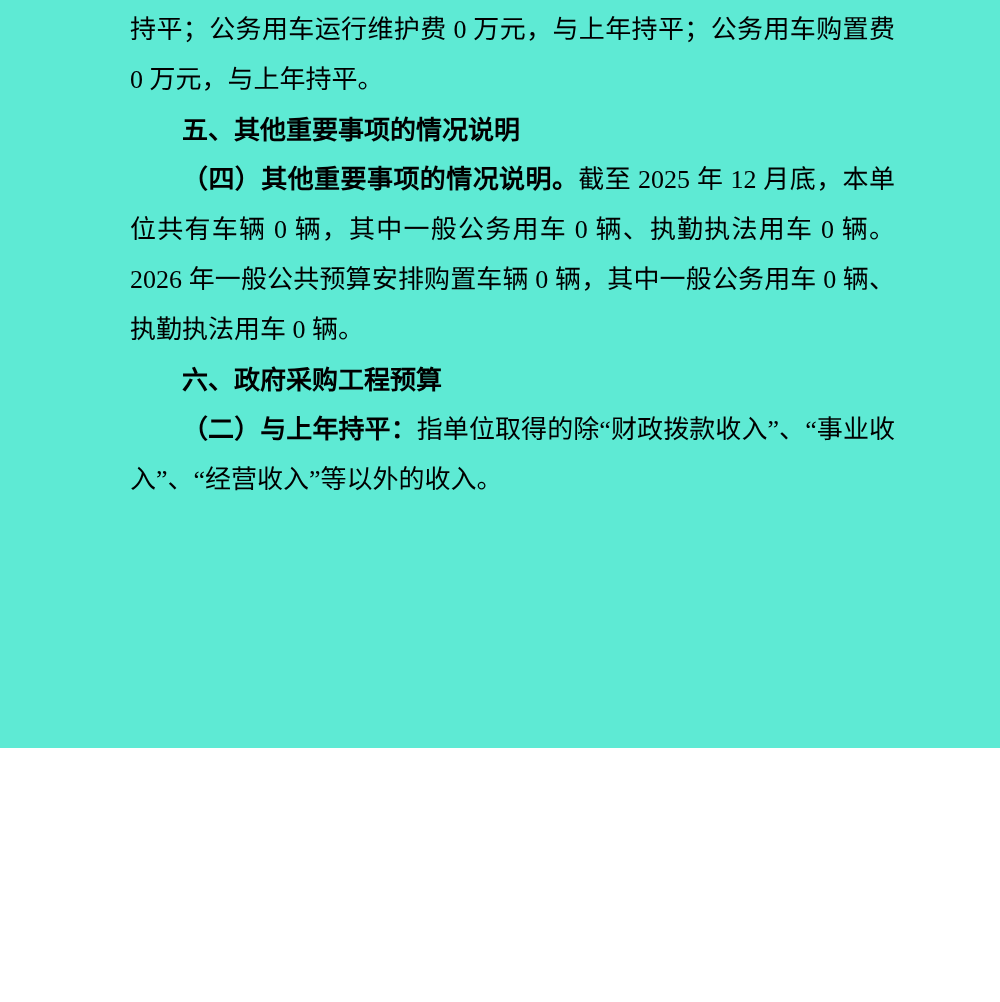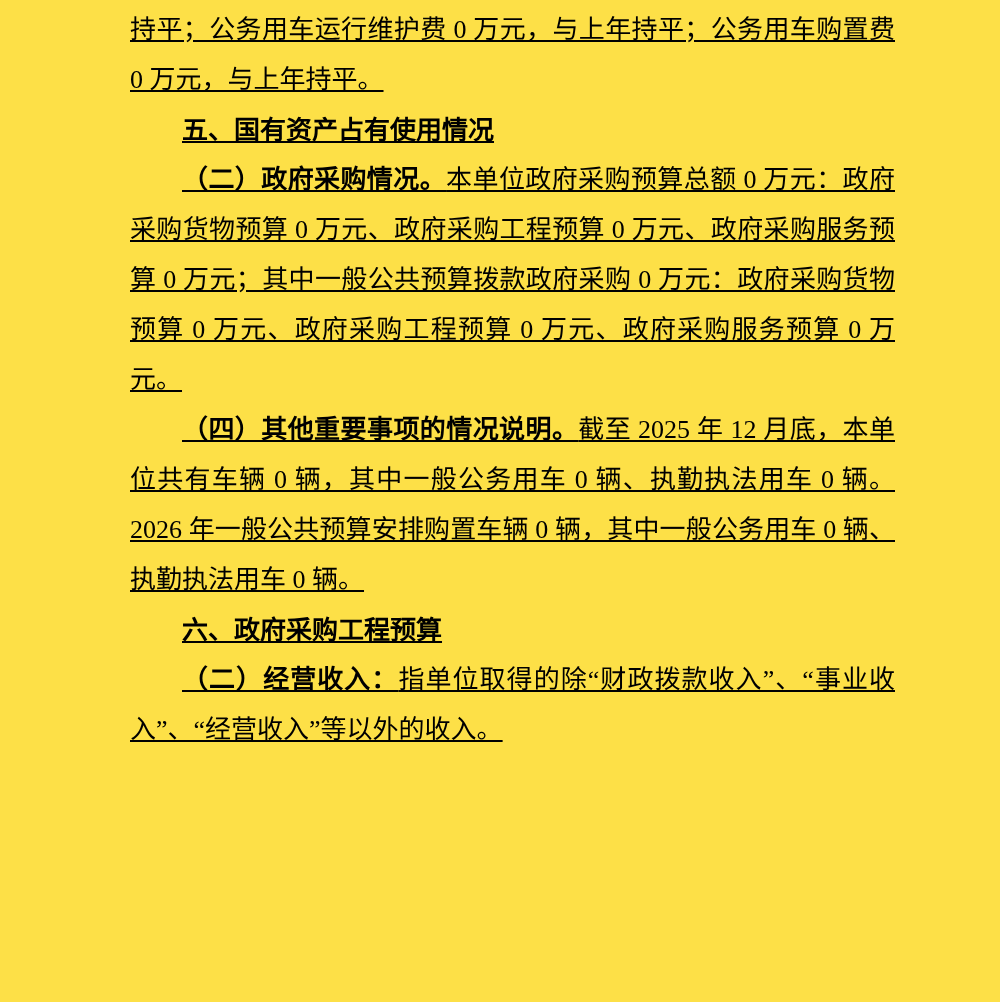--- a/index.html
+++ b/index.html
@@ -4,27 +4,26 @@
 <style>
   html, body {
     margin: 0;
     padding: 0;
     background: #ffffff;
   }
   .page {
     position: relative;
     box-sizing: border-box;
     width: 1000px;
-    height: 1002px;
+    height: 748px;
     margin: 0;
     padding: 5px 105px 0 130px;
-    background: #fde047;
+    background: #5eead4;
     color: #000000;
     overflow: hidden;
-    text-decoration: underline;
   }
   .para {
     margin: 0;
     font-family: "Liberation Serif", "DejaVu Serif", serif;
     font-size: 26px;
     line-height: 50px;
     color: #000000;
     text-align: justify;
     text-indent: 2em;
     word-break: normal;
@@ -45,26 +44,25 @@
     text-indent: 2em;
   }
 </style>
 </head>
 <body>
 
 <div class="page">
 
   <p class="para no-indent"><span class="lead"></span><span>持平；公务用车运行维护费 0 万元，与上年持平；公务用车购置费 0 万元，与上年持平。</span></p>
 
-  <h2 class="heading">五、国有资产占有使用情况</h2>
+  <h2 class="heading">五、其他重要事项的情况说明</h2>
 
 
-  <p class="para"><span class="lead">（二）政府采购情况。</span><span>本单位政府采购预算总额 0 万元：政府采购货物预算 0 万元、政府采购工程预算 0 万元、政府采购服务预算 0 万元；其中一般公共预算拨款政府采购 0 万元：政府采购货物预算 0 万元、政府采购工程预算 0 万元、政府采购服务预算 0 万元。</span></p>
 
 
   <p class="para"><span class="lead">（四）其他重要事项的情况说明。</span><span>截至 2025 年 12 月底，本单位共有车辆 0 辆，其中一般公务用车 0 辆、执勤执法用车 0 辆。2026 年一般公共预算安排购置车辆 0 辆，其中一般公务用车 0 辆、执勤执法用车 0 辆。</span></p>
 
   <h2 class="heading">六、政府采购工程预算</h2>
 
 
-  <p class="para"><span class="lead">（二）经营收入：</span><span>指单位取得的除“财政拨款收入”、“事业收入”、“经营收入”等以外的收入。</span></p>
+  <p class="para"><span class="lead">（二）与上年持平：</span><span>指单位取得的除“财政拨款收入”、“事业收入”、“经营收入”等以外的收入。</span></p>
 
 </div>
 
 </body></html>

